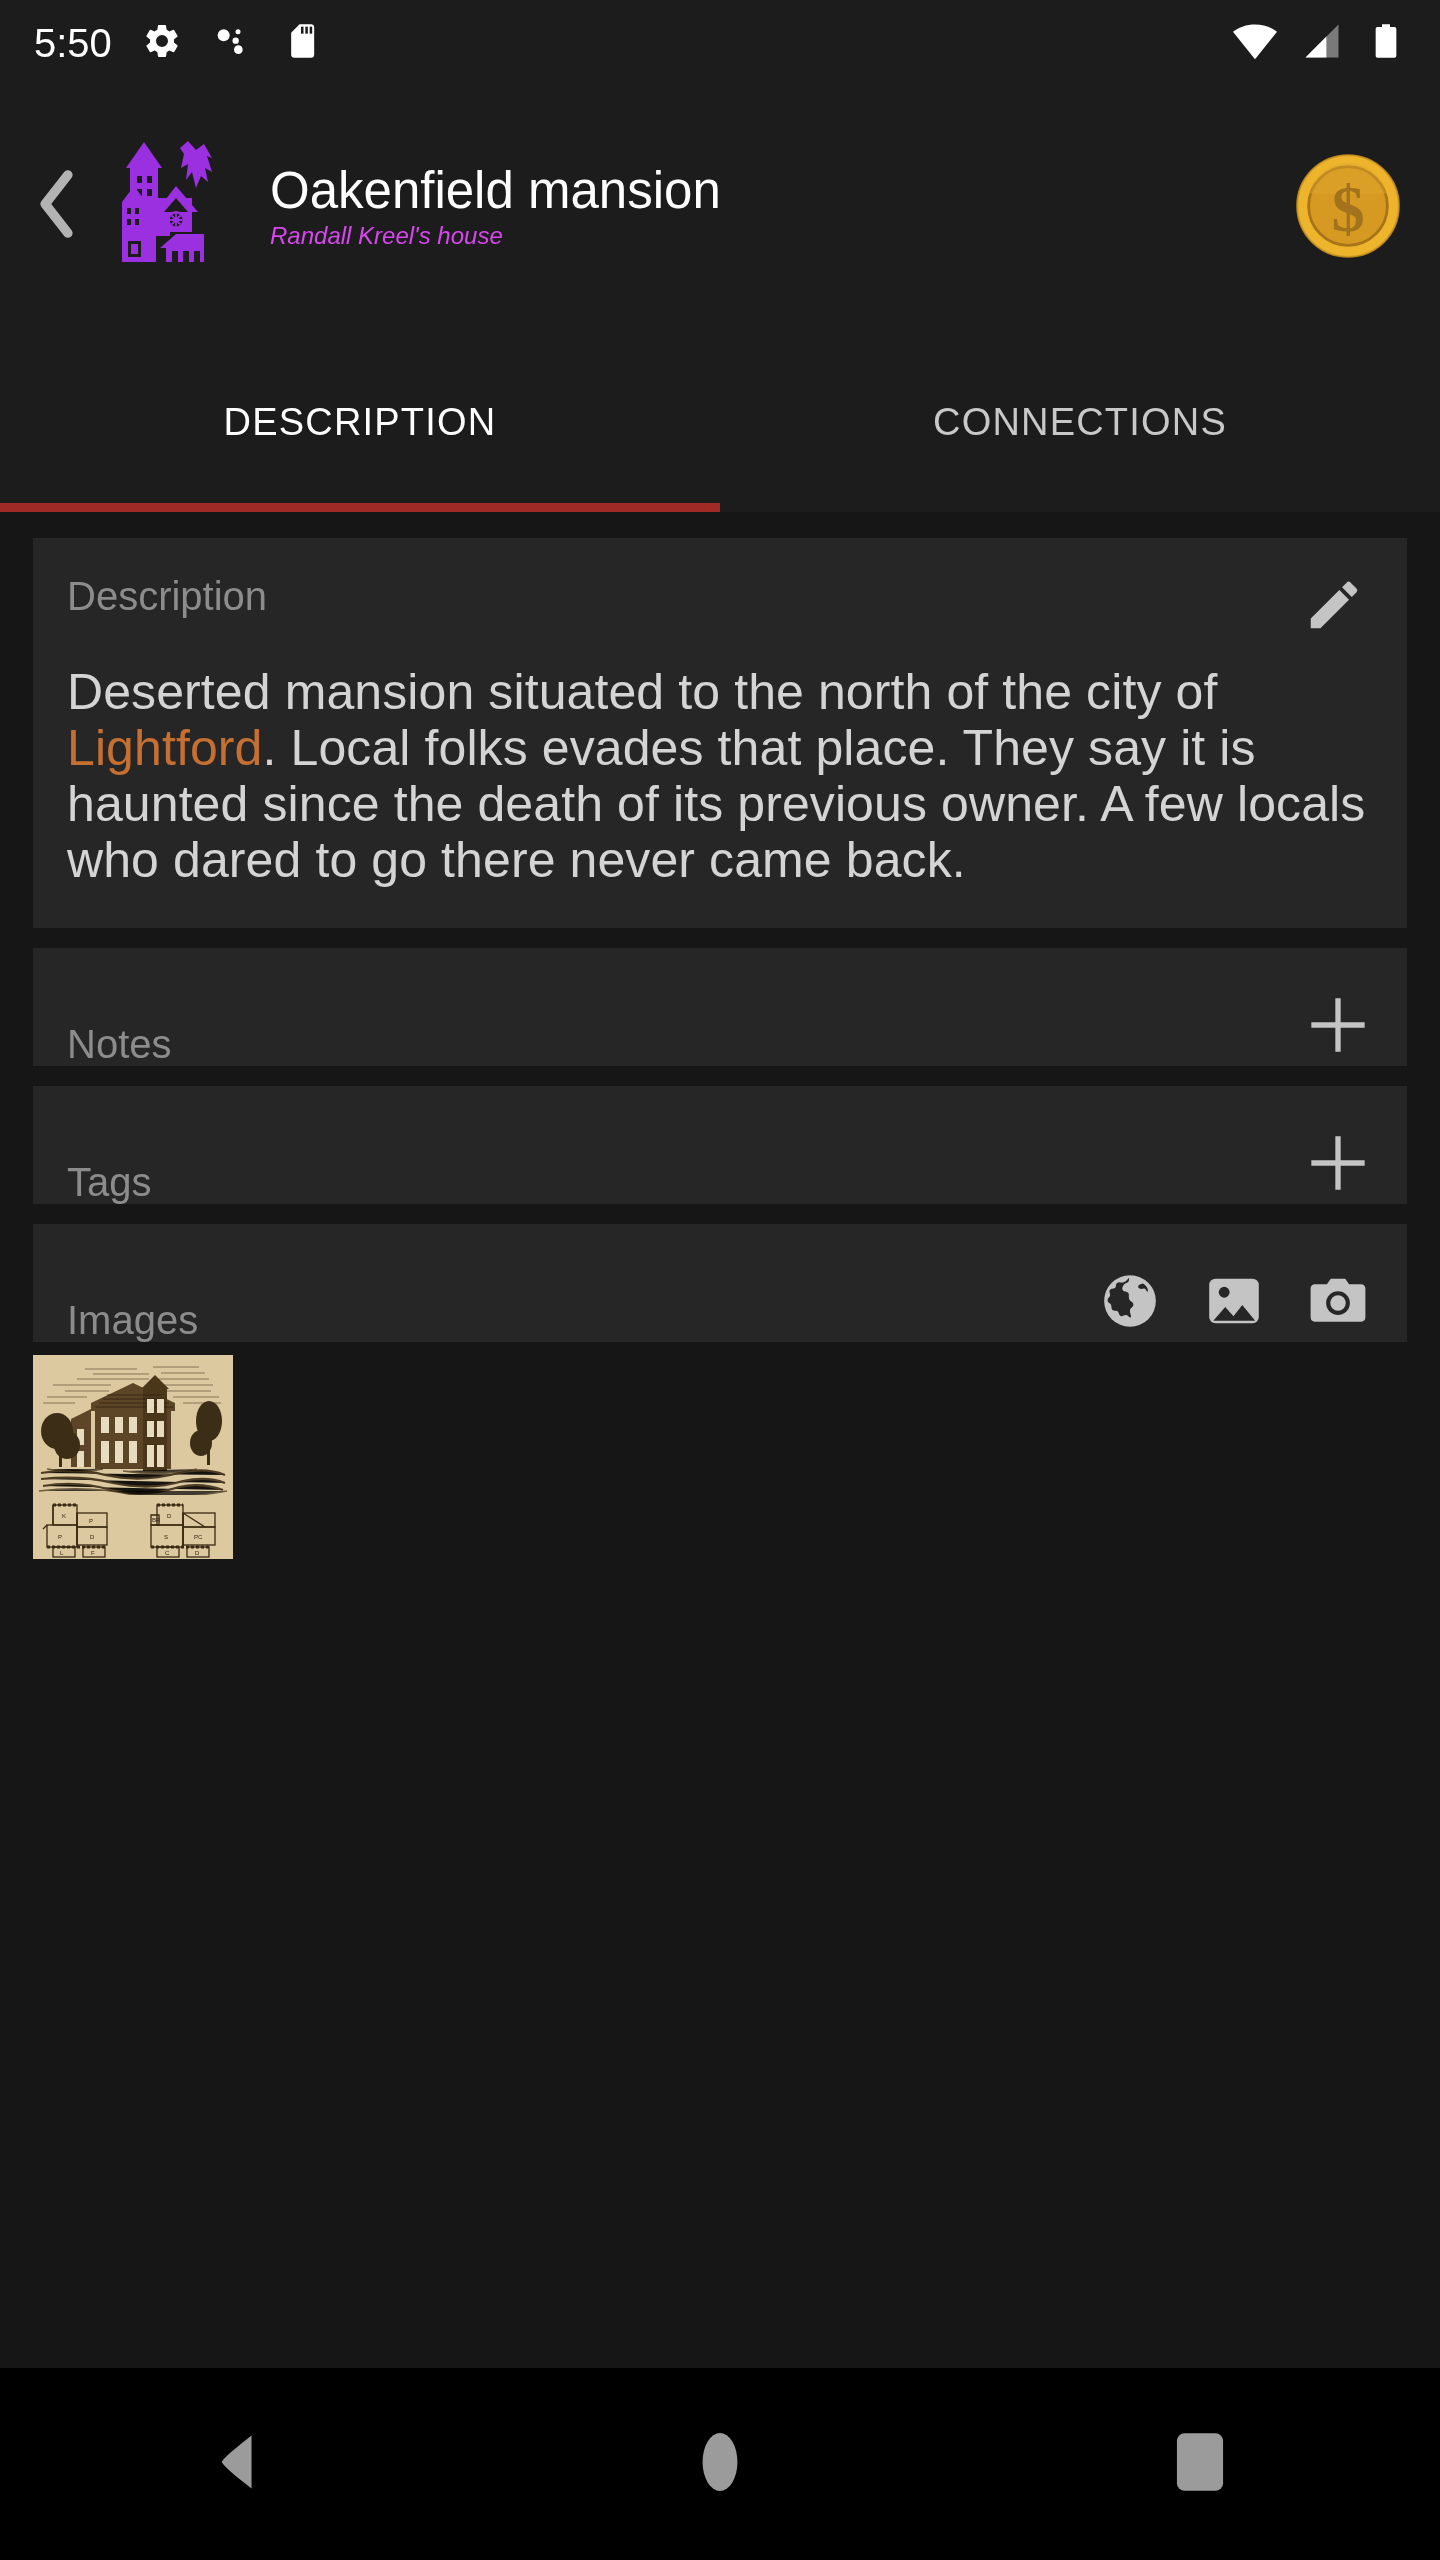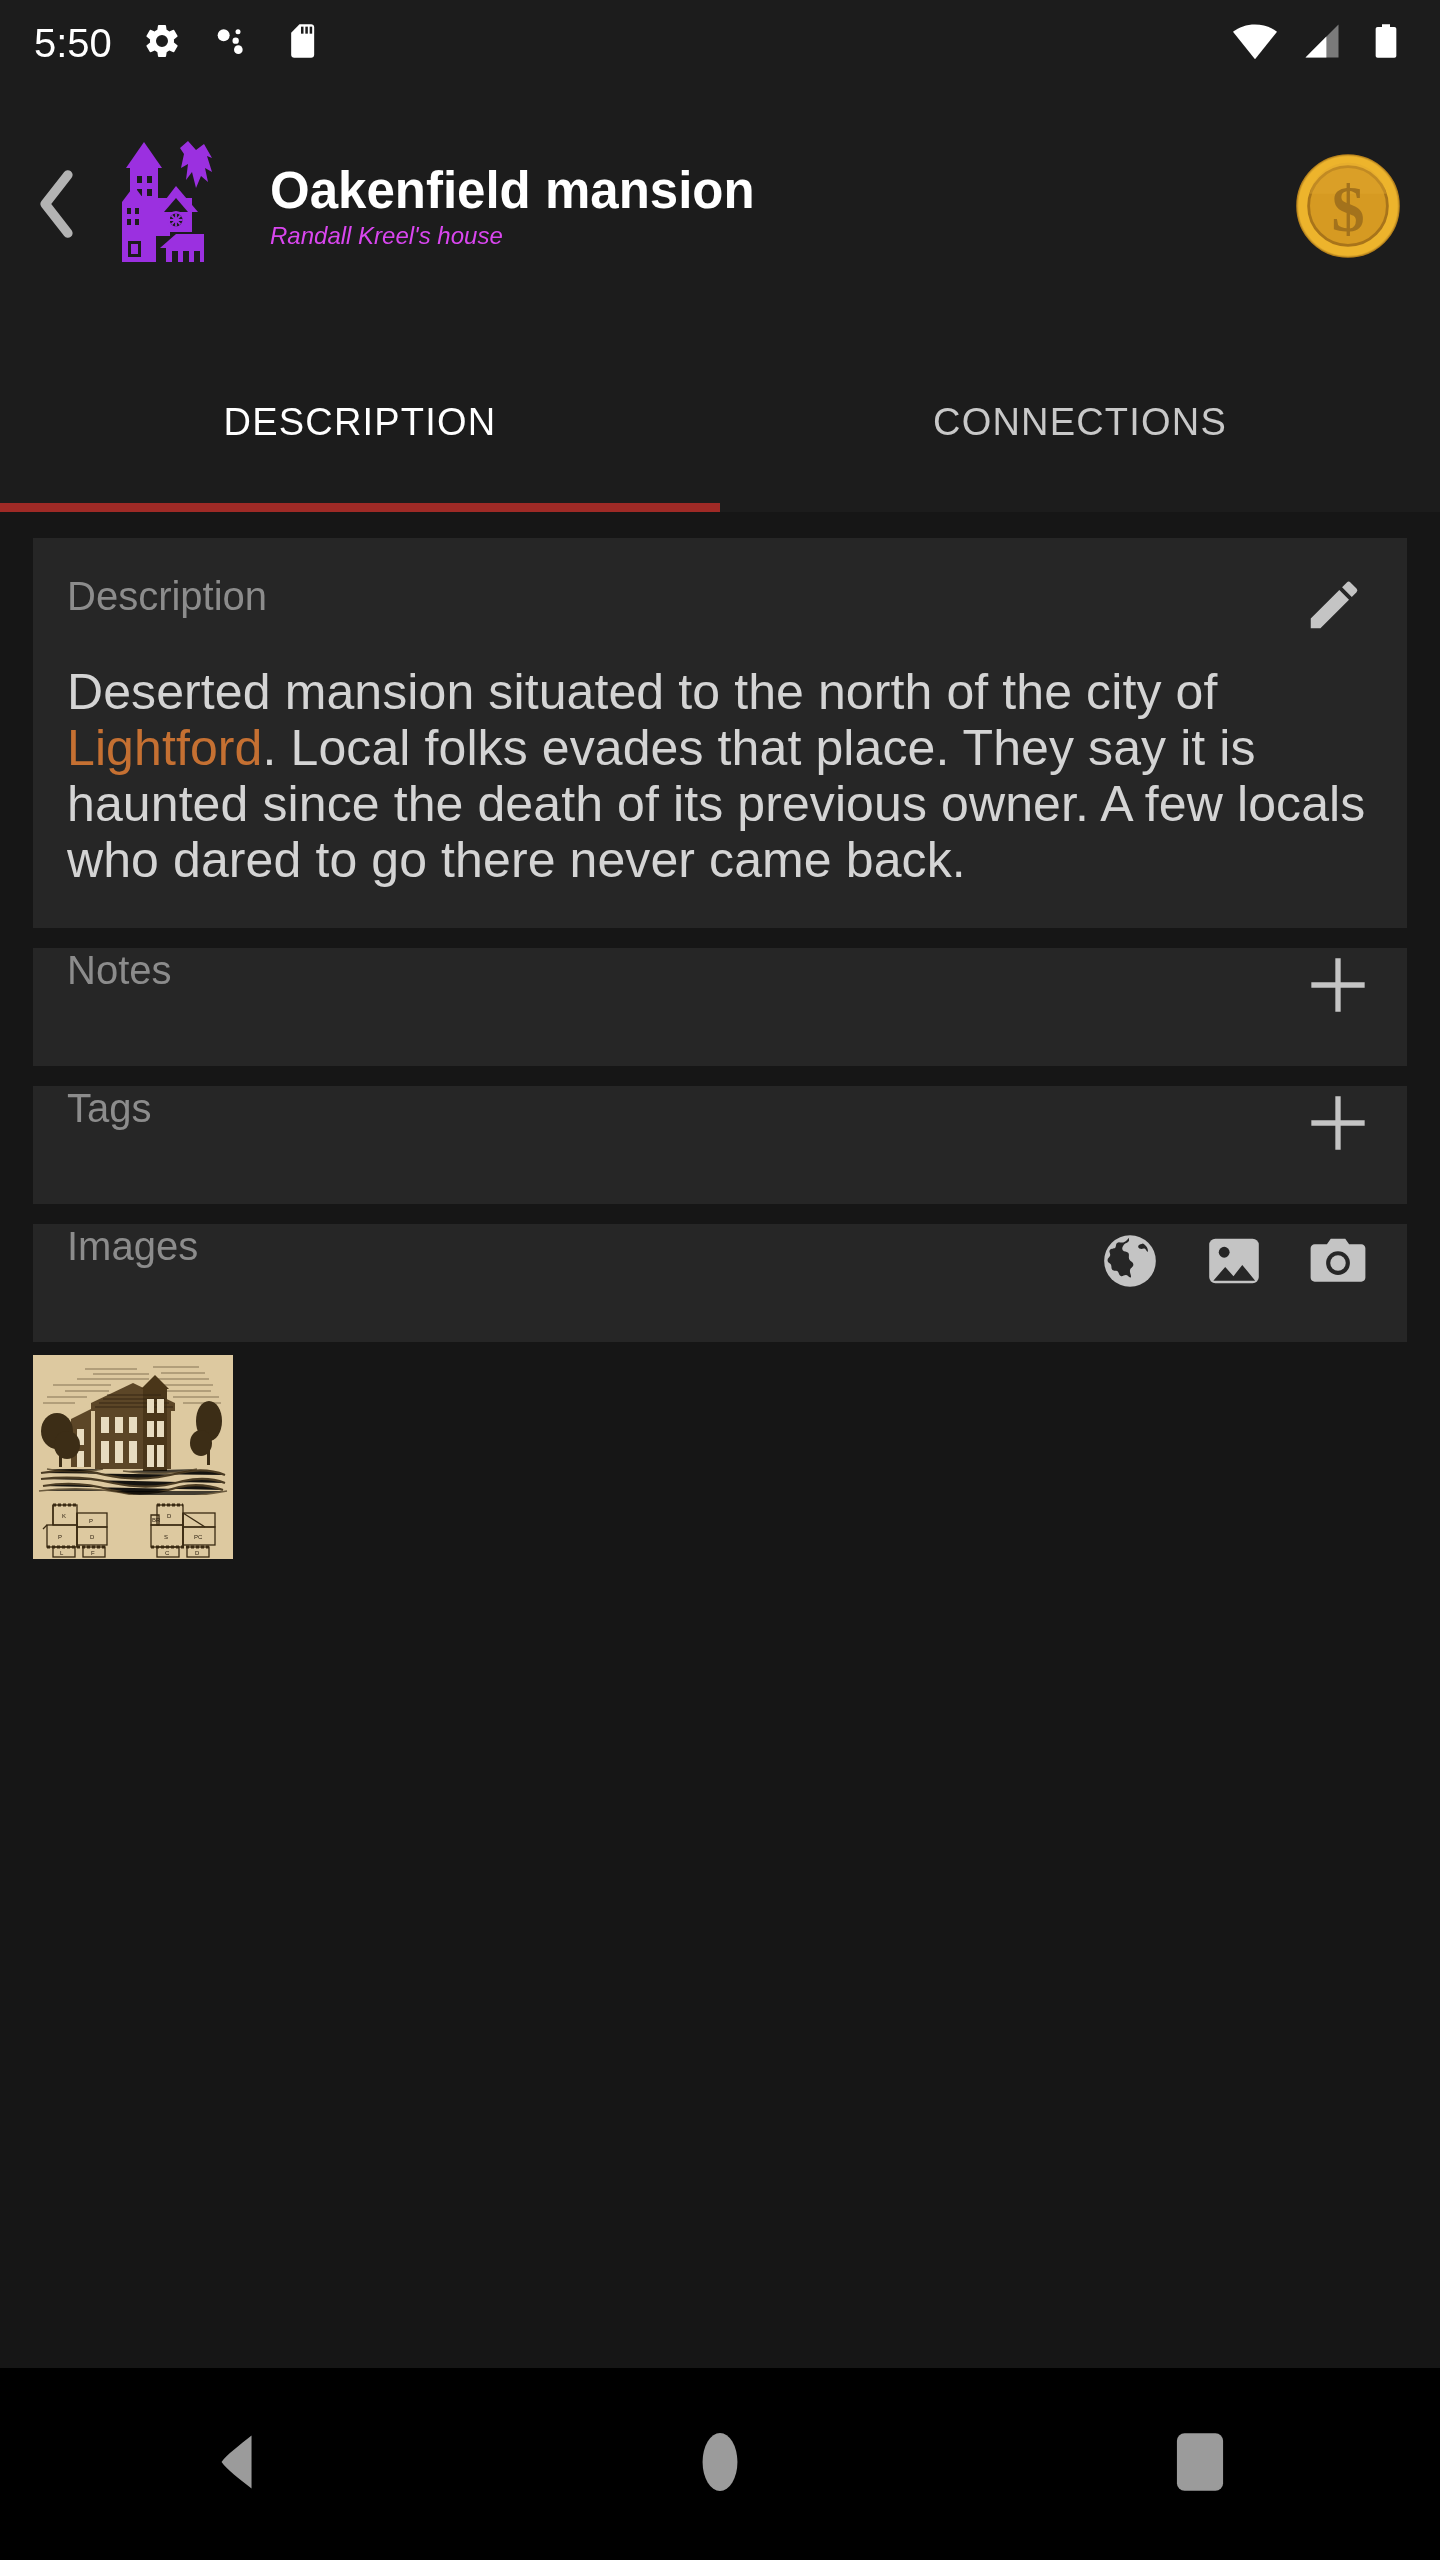--- a/index.html
+++ b/index.html
@@ -80,21 +80,21 @@
     min-width: 0;
     padding-left: 38px;
     display: flex;
     flex-direction: column;
     justify-content: center;
     gap: 4px;
   }
   .app-title {
     color: #ffffff;
     font-size: 51px;
-    font-weight: bold;
+    font-weight: normal;
     line-height: 1.08;
     white-space: nowrap;
     overflow: hidden;
     text-overflow: ellipsis;
   }
   .app-subtitle {
     color: #d946ef;
     font-size: 24px;
     font-style: italic;
     line-height: 1.15;
@@ -188,21 +188,21 @@
   .link {
     color: #c57032;
     cursor: pointer;
   }
 
   .row-card {
     margin: 20px 33px 0 33px;
     background: #262626;
     height: 118px;
     display: flex;
-    align-items: flex-start;
+    align-items: flex-end;
     justify-content: space-between;
     padding: 0 30px 0 34px;
     box-sizing: border-box;
   }
   .row-title {
     color: #8c8c8c;
     font-size: 40px;
     line-height: 1.1;
   }
   .row-actions {

